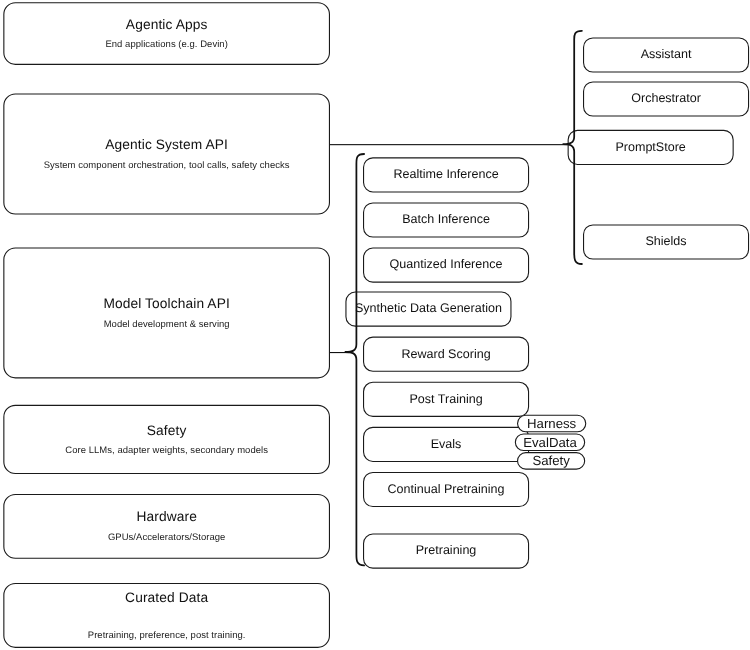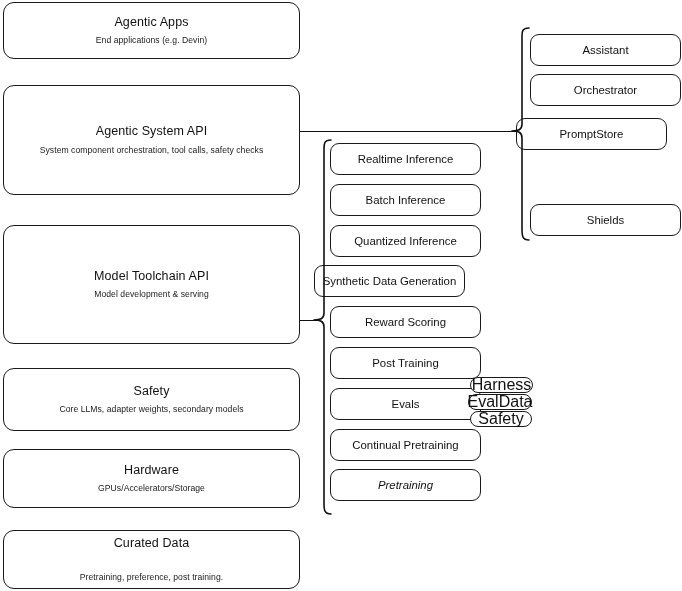--- a/index.html
+++ b/index.html
@@ -56,21 +56,21 @@
     border: 1.4px solid #1a1a1a;
   }
 
   
   .minipill {
     position: absolute;
     box-sizing: border-box;
     background: #ffffff;
     border: 1.1px solid #1a1a1a;
     border-radius: 999px;
-    font-size: 16px;
+    font-size: 12px;
     display: flex;
     align-items: center;
     justify-content: center;
     text-align: center;
     color: #111111;
     z-index: 6;
   }
 
   
   .connector {
@@ -171,21 +171,21 @@
   </div>
   <div class="node cap" style="left:330px; top:306px; width:151px; height:32px;">
     <span>Reward Scoring</span>
   </div>
   <div class="node cap" style="left:330px; top:388px; width:151px; height:32px;">
     <span>Evals</span>
   </div>
   <div class="node cap" style="left:330px; top:429px; width:151px; height:32px;">
     <span>Continual Pretraining</span>
   </div>
-  <div class="node cap" style="left:330px; top:469px; width:151px; height:32px;font-style:italic;">
+  <div class="node cap" style="left:330px; top:485px; width:151px; height:32px;">
     <span>Pretraining</span>
   </div>
 
   <div class="minipill" style="left:470px; top:377px; width:63px; height:16px;">
     <span>Harness</span>
   </div>
   <div class="minipill" style="left:468px; top:394px; width:64px; height:16px;">
     <span>EvalData</span>
   </div>
   <div class="minipill" style="left:470px; top:411px; width:62px; height:16px;">

